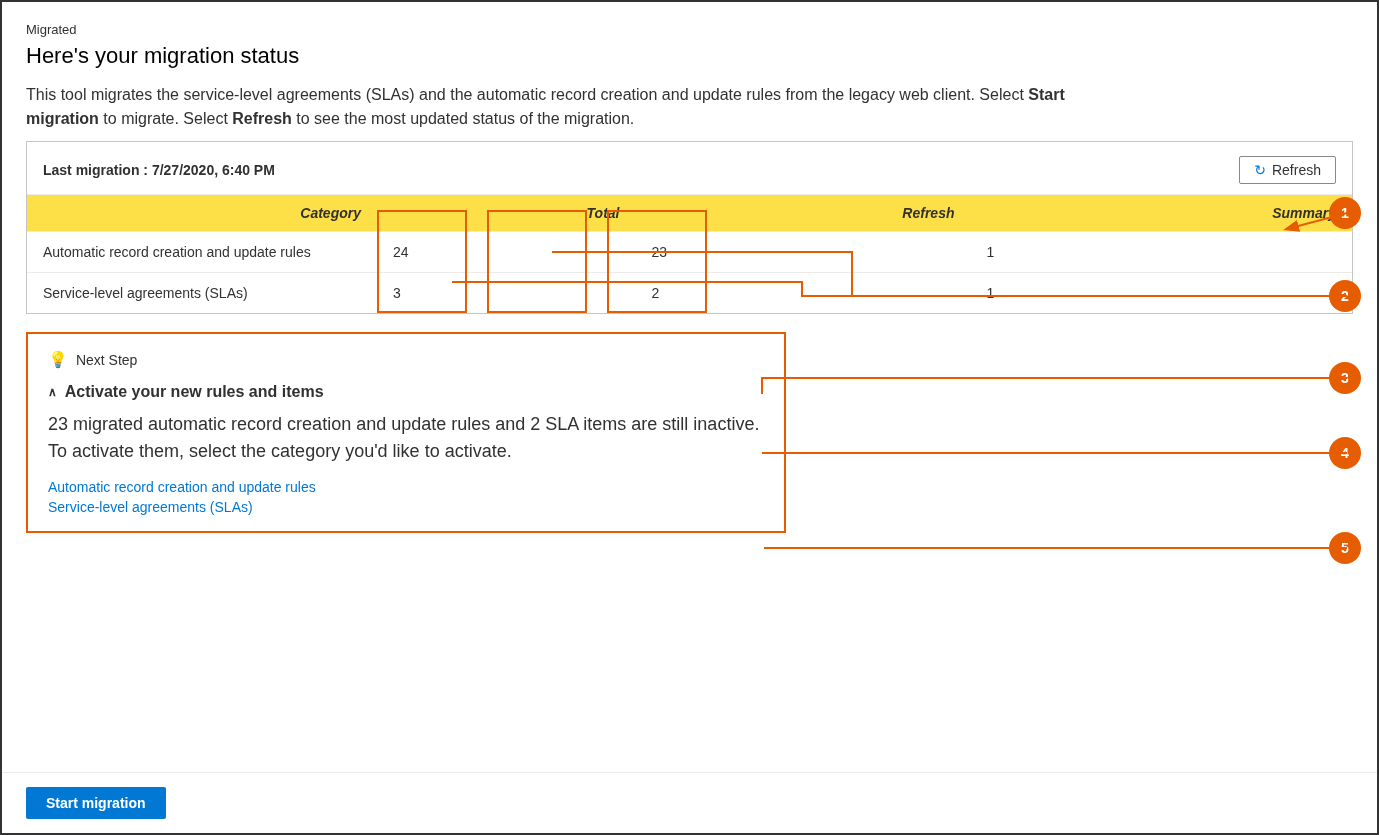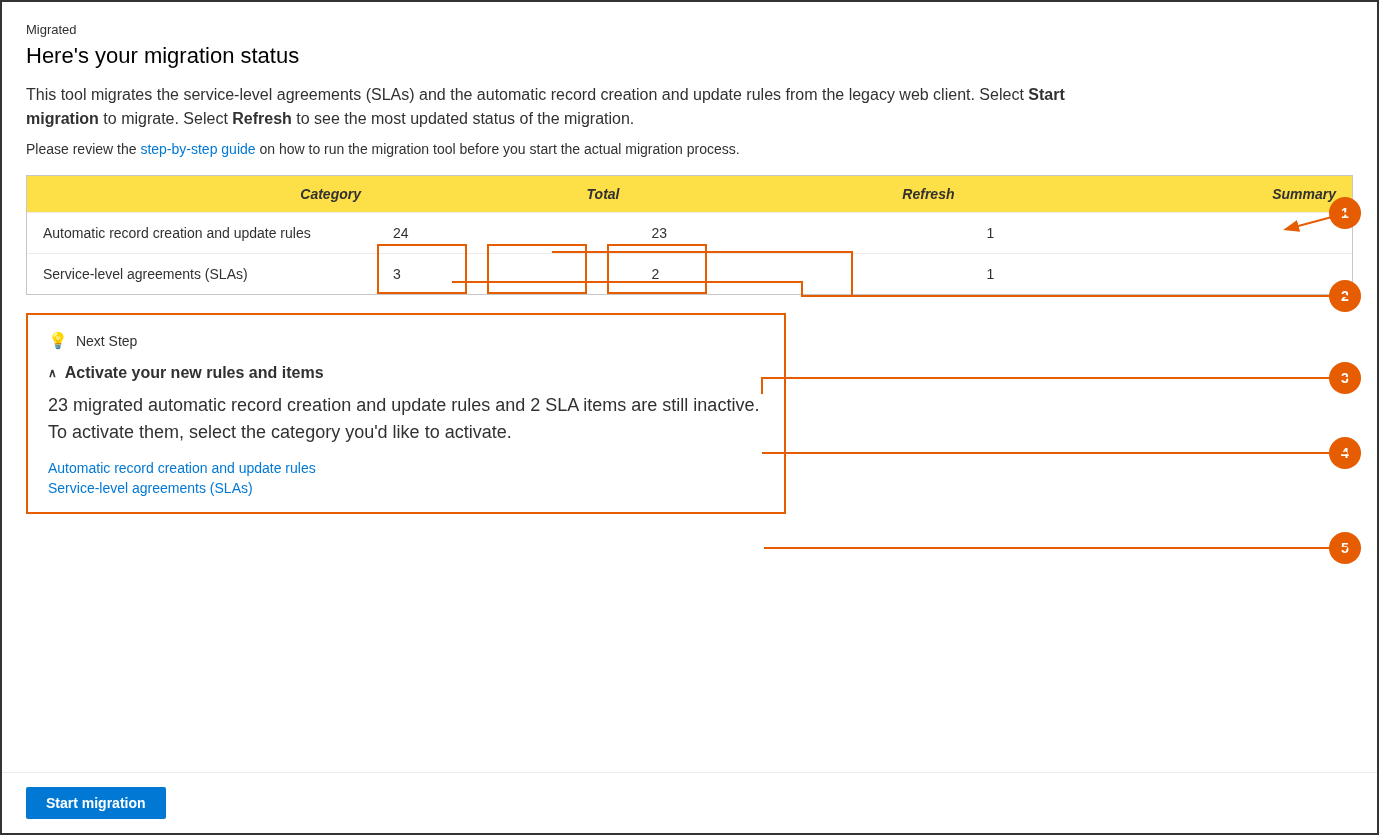--- a/index.html
+++ b/index.html
@@ -215,25 +215,29 @@
   <div class="main-content">
 
     <div class="summary-label">Migrated</div>
 
     <h1 class="page-title">Here's your migration status</h1>
 
     <p class="description-text">
       <span>This tool migrates the service-level agreements (SLAs) and the automatic record creation and update rules from the legacy web client. Select </span><strong>Start migration</strong><span> to migrate. Select </span><strong>Refresh</strong><span> to see the most updated status of the migration.</span>
     </p>
 
-    <p class="guide-text">
-      <span>Please review the </span><a href="#">step-by-step guide</a><span> on how to run the migration tool before you start the actual migration process.</span>
-    </p>
 
     <div class="migration-box" style="position:relative;">
+      <div class="migration-header">
+        <span class="last-migration-text">Last migration : 7/27/2020, 6:40 PM</span>
+        <button class="refresh-btn">
+          <span class="refresh-icon">↻</span>
+          <span>Refresh</span>
+        </button>
+      </div>
 
       <table class="data-table">
         <thead>
           <tr>
             <th>Category</th>
             <th>Total</th>
             <th>Refresh</th>
             <th>Summary</th>
           </tr>
         </thead>

